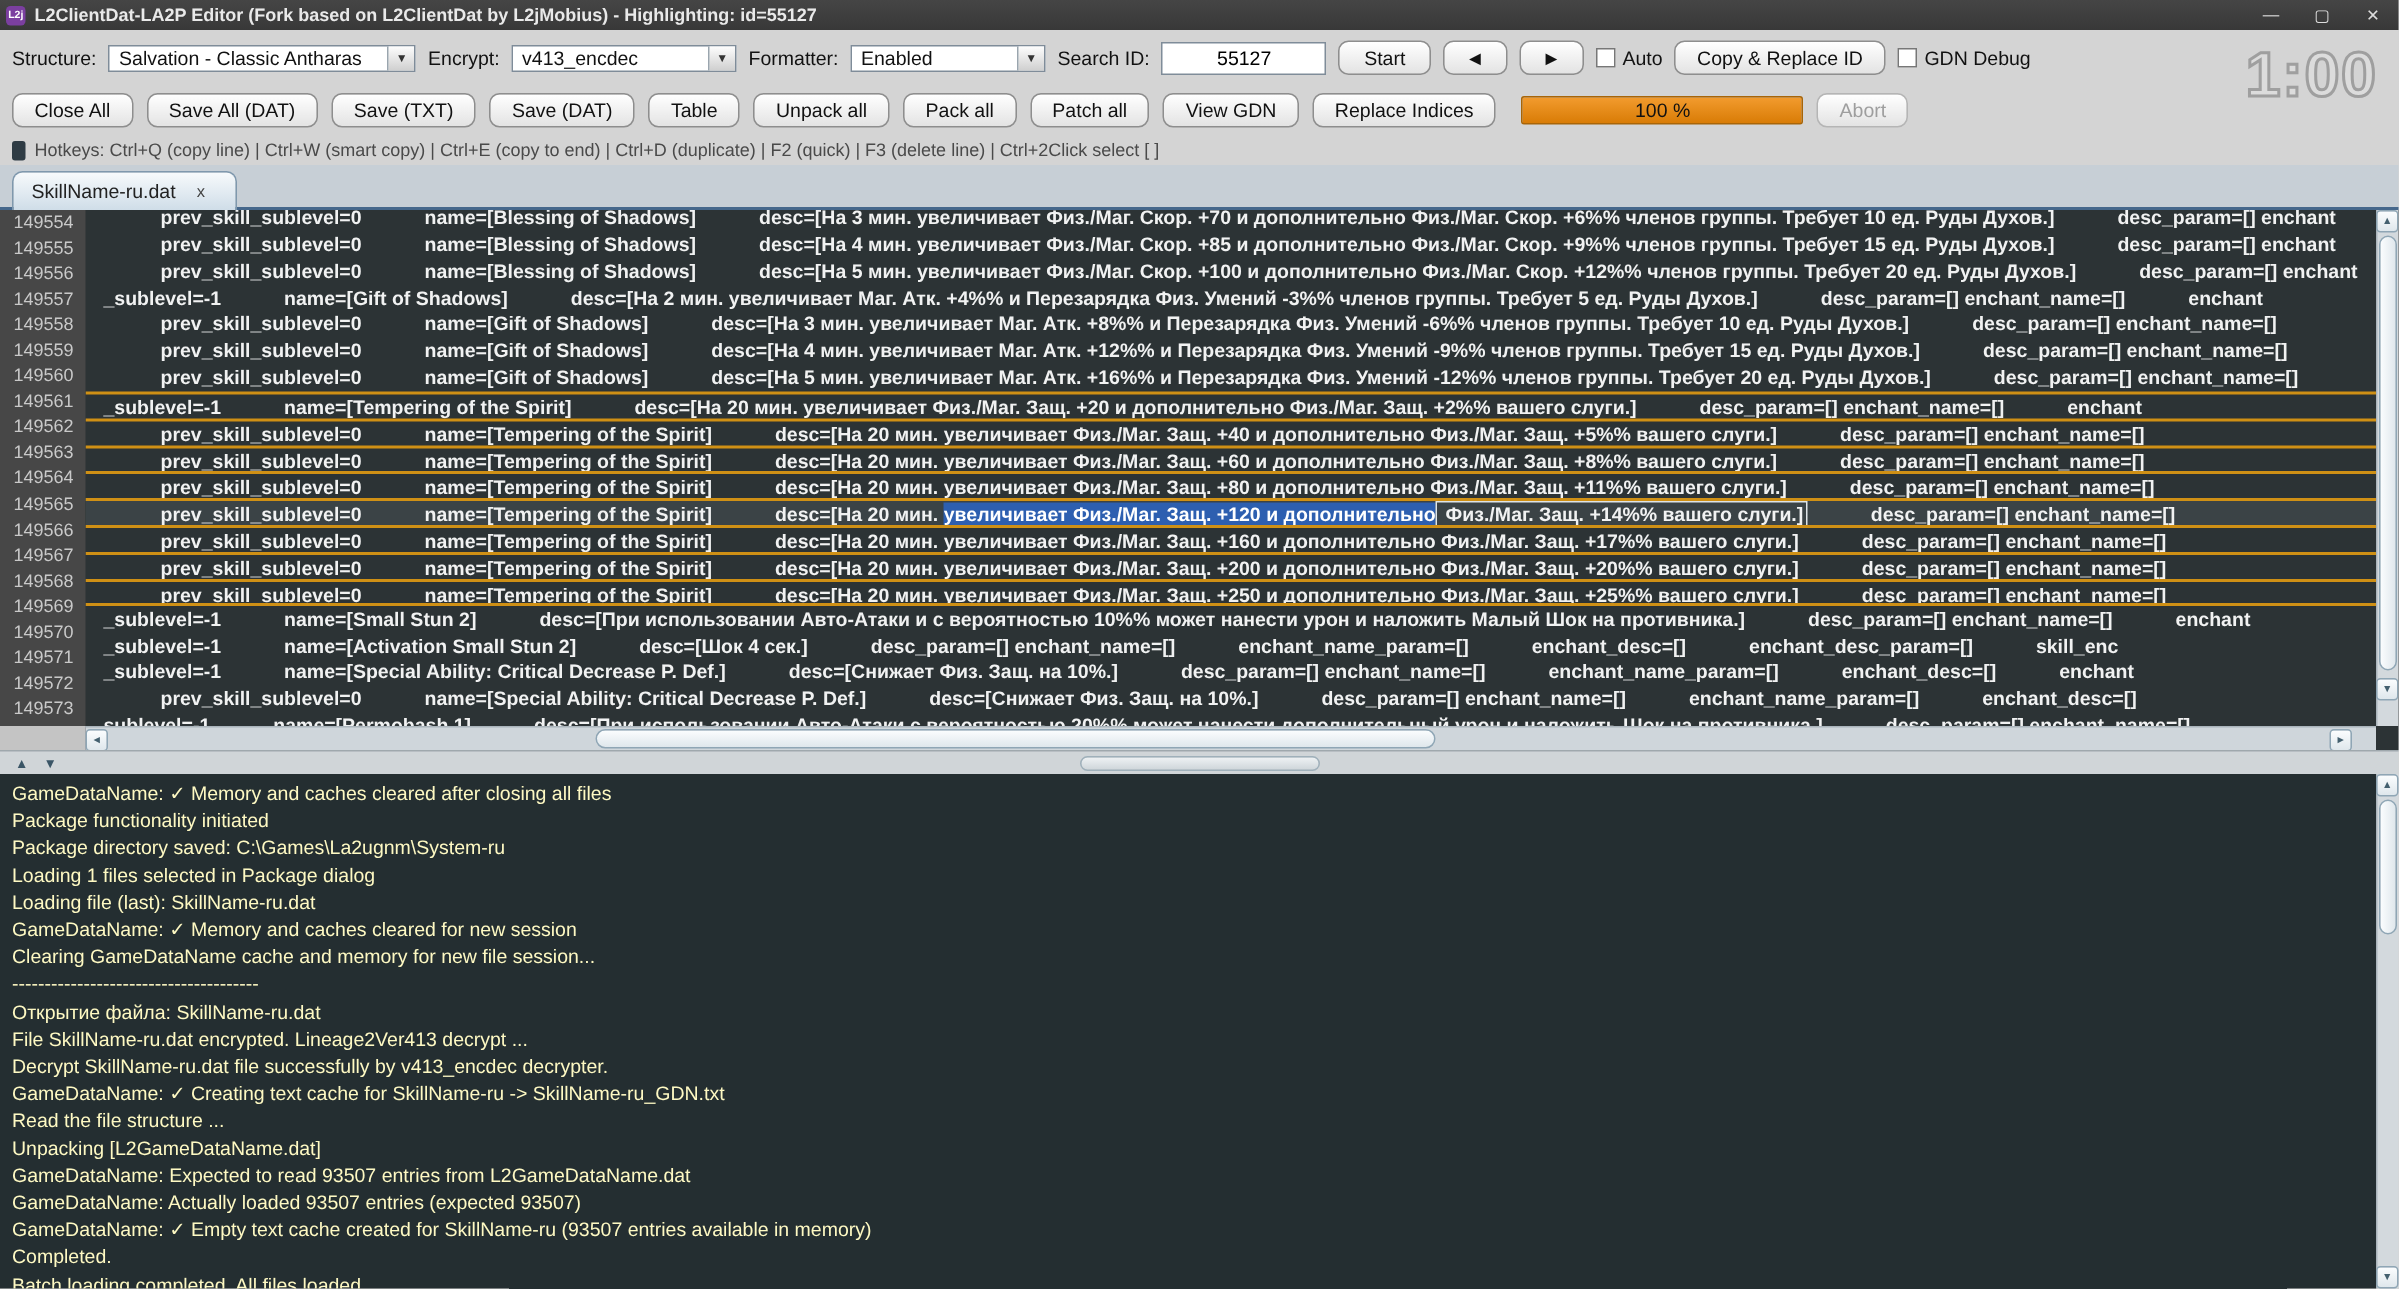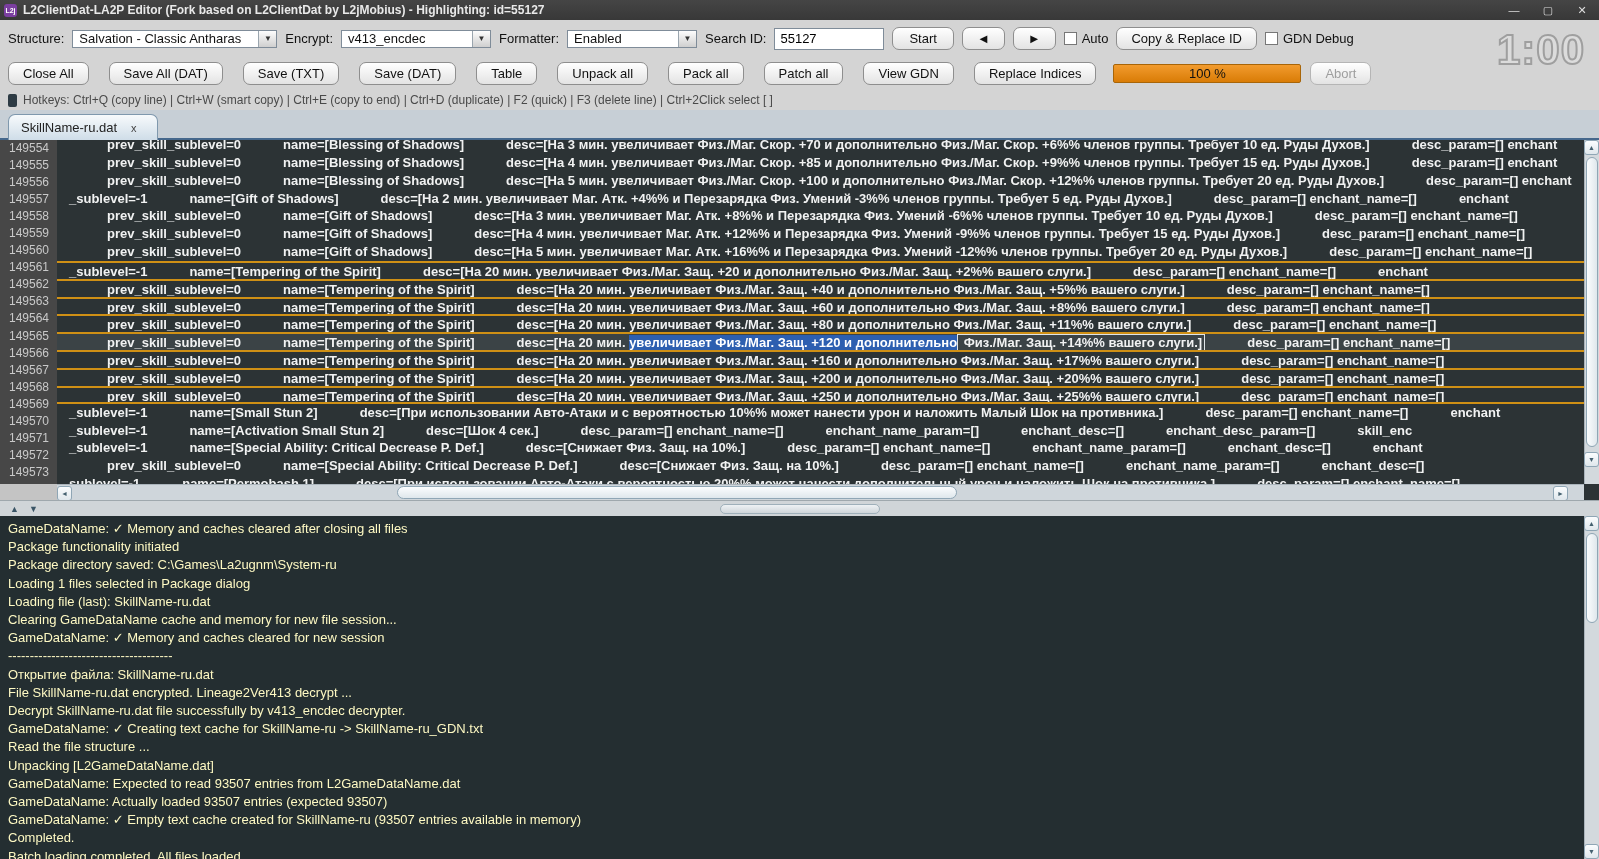--- a/index.html
+++ b/index.html
@@ -19,21 +19,21 @@
     display:flex; align-items:center; padding-left:8px; gap:8px; font-size:13px; color:#111; }
   #toolbar2 { position:absolute; left:0; top:57px; width:1599px; height:33px;
     display:flex; align-items:center; padding-left:8px; gap:9px; }
   .dd { display:flex; align-items:center; border:1px solid #7f8c99; background:#fff; height:18px; }
   .dd .val { padding:0 6px; font-size:13px; white-space:nowrap; }
   .dd .arr { width:18px; height:100%; margin-left:auto; background:linear-gradient(#fdfdfd,#cfcfcf);
     border-left:1px solid #9aa5ae; display:flex; align-items:center; justify-content:center;
     font-size:8px; color:#333; }
   .ddw1{width:205px}.ddw2{width:150px}.ddw3{width:130px}
   #search-input { width:110px; height:22px; border:1px solid #7f8c99; font-size:13px; padding:0 5px;
-    font-family:"Liberation Sans",sans-serif; }
+    font-family:"Liberation Sans",sans-serif;text-align:center; }
   .btn { background:linear-gradient(#ffffff,#e3e3e3); border:1px solid #8e8e8e; border-radius:7px;
     padding:3px 14px; font-size:13px; font-family:"Liberation Sans",sans-serif; color:#111; white-space:nowrap; }
   .btn.small { padding:3px 16px; }
   .cb { width:13px; height:13px; background:#fff; border:1px solid #777; display:inline-block;
     vertical-align:-2px; margin-right:5px; }
   .cbwrap { display:flex; align-items:center; font-size:13px; }
   #timer { position:absolute; right:14px; top:26px; font-size:42px; font-weight:bold;
     color:#dcdcdc; -webkit-text-stroke:2px #9f9f9f; letter-spacing:1px; }
   #progress { width:188px; height:19px; border:1px solid #a86508; border-radius:2px;
     background:linear-gradient(#f29b2e,#d97c06); display:flex; align-items:center; justify-content:center;
@@ -131,21 +131,21 @@
   </span>
   <button class="btn">Copy &amp; Replace ID</button>
   <span class="cbwrap">
     <span class="cb"></span>
     <span>GDN Debug</span>
   </span>
 </div>
 <div id="timer">1:00</div>
 
 <div id="toolbar2">
-  <span id="action-buttons" style="display:flex;gap:20px;">
+  <span id="action-buttons" style="display:flex;gap:9px;">
       <button class="btn">Close All</button>
       <button class="btn">Save All (DAT)</button>
       <button class="btn">Save (TXT)</button>
       <button class="btn">Save (DAT)</button>
       <button class="btn">Table</button>
       <button class="btn">Unpack all</button>
       <button class="btn">Pack all</button>
       <button class="btn">Patch all</button>
       <button class="btn">View GDN</button>
       <button class="btn">Replace Indices</button>
@@ -233,22 +233,22 @@
   <span class="tri">▼</span>
   <span class="grip"></span>
 </div>
 
 <div id="log">
     <div class="logline">GameDataName: ✓ Memory and caches cleared after closing all files</div>
     <div class="logline">Package functionality initiated</div>
     <div class="logline">Package directory saved: C:\Games\La2ugnm\System-ru</div>
     <div class="logline">Loading 1 files selected in Package dialog</div>
     <div class="logline">Loading file (last): SkillName-ru.dat</div>
+    <div class="logline">GameDataName: ✓ Memory and caches cleared for new session</div>
     <div class="logline">Clearing GameDataName cache and memory for new file session...</div>
-    <div class="logline">GameDataName: ✓ Memory and caches cleared for new session</div>
     <div class="logline">--------------------------------------</div>
     <div class="logline">Открытие файла: SkillName-ru.dat</div>
     <div class="logline">File SkillName-ru.dat encrypted. Lineage2Ver413 decrypt ...</div>
     <div class="logline">Decrypt SkillName-ru.dat file successfully by v413_encdec decrypter.</div>
     <div class="logline">GameDataName: ✓ Creating text cache for SkillName-ru -&gt; SkillName-ru_GDN.txt</div>
     <div class="logline">Read the file structure ...</div>
     <div class="logline">Unpacking [L2GameDataName.dat]</div>
     <div class="logline">GameDataName: Expected to read 93507 entries from L2GameDataName.dat</div>
     <div class="logline">GameDataName: Actually loaded 93507 entries (expected 93507)</div>
     <div class="logline">GameDataName: ✓ Empty text cache created for SkillName-ru (93507 entries available in memory)</div>

